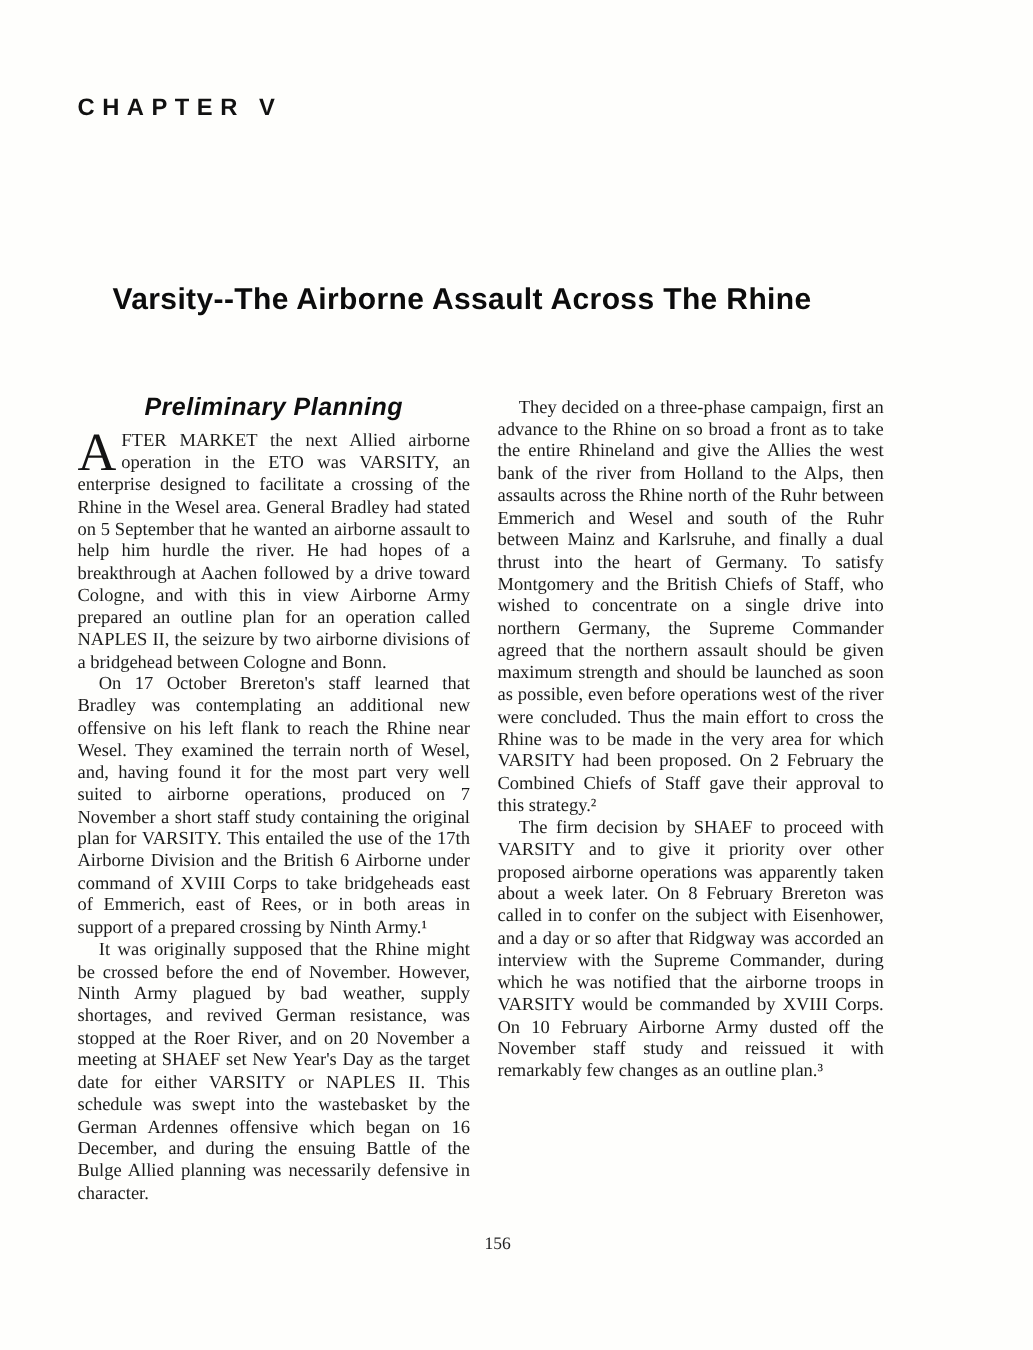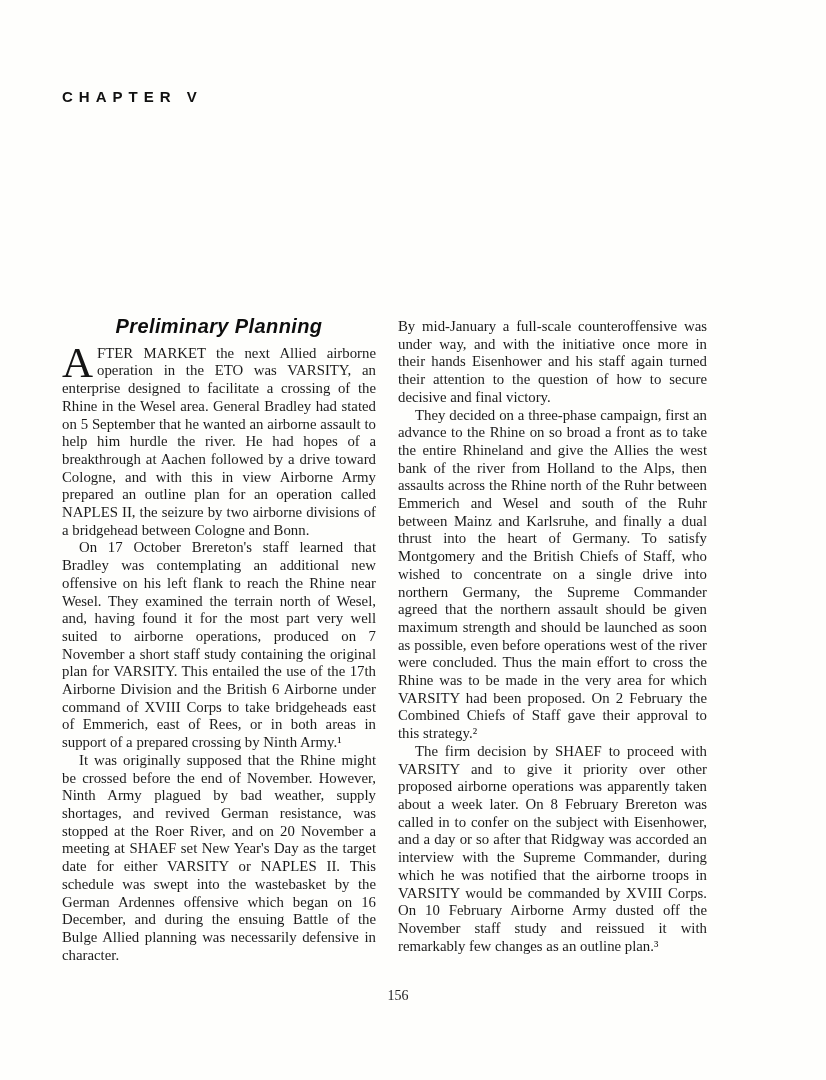--- a/index.html
+++ b/index.html
@@ -12,24 +12,24 @@
     width: 826px;
     height: 1080px;
     background: #fefefc;
     font-family: "Liberation Serif", serif;
     color: #1b1b1b;
     overflow: hidden;
   }
   .chapter {
     position: absolute;
     left: 62px;
-    top: 88px;
+    top: 76px;
     font-family: "Liberation Sans", sans-serif;
     font-weight: bold;
-    font-size: 15px;
+    font-size: 19px;
     letter-spacing: 6px;
     color: #111;
   }
   .title {
     position: absolute;
     left: 90px;
     top: 226px;
     margin: 0;
     font-family: "Liberation Sans", sans-serif;
     font-weight: bold;
@@ -84,35 +84,35 @@
     color: #222;
   }
 </style>
 </head>
 <body>
 
 <div class="page">
 
   <div class="chapter">CHAPTER V</div>
 
+  <h1 class="title">Varsity--The Airborne Assault Across The Rhine</h1>
 
   <div class="columns">
 
     <div class="col left">
       <h2 class="section-heading">Preliminary Planning</h2>
 
       <p class="para"><span class="dropcap">A</span><span>FTER MARKET the next Allied airborne operation in the ETO was VARSITY, an enterprise designed to facilitate a crossing of the Rhine in the Wesel area. General Bradley had stated on 5 September that he wanted an airborne assault to help him hurdle the river. He had hopes of a breakthrough at Aachen followed by a drive toward Cologne, and with this in view Airborne Army prepared an outline plan for an operation called NAPLES II, the seizure by two airborne divisions of a bridgehead between Cologne and Bonn.</span></p>
 
       <p class="para indent">On 17 October Brereton's staff learned that Bradley was contemplating an additional new offensive on his left flank to reach the Rhine near Wesel. They examined the terrain north of Wesel, and, having found it for the most part very well suited to airborne operations, produced on 7 November a short staff study containing the original plan for VARSITY. This entailed the use of the 17th Airborne Division and the British 6 Airborne under command of XVIII Corps to take bridgeheads east of Emmerich, east of Rees, or in both areas in support of a prepared crossing by Ninth Army.¹</p>
 
       <p class="para indent">It was originally supposed that the Rhine might be crossed before the end of November. However, Ninth Army plagued by bad weather, supply shortages, and revived German resistance, was stopped at the Roer River, and on 20 November a meeting at SHAEF set New Year's Day as the target date for either VARSITY or NAPLES II. This schedule was swept into the wastebasket by the German Ardennes offensive which began on 16 December, and during the ensuing Battle of the Bulge Allied planning was necessarily defensive in character.</p>
     </div>
 
     <div class="col right">
-      <p class="para">By mid-January a full-scale counteroffensive was under way, and with the initiative once more in their hands Eisenhower and his staff again turned their attention to the question of how to secure decisive and final victory.</p>
 
       <p class="para indent">They decided on a three-phase campaign, first an advance to the Rhine on so broad a front as to take the entire Rhineland and give the Allies the west bank of the river from Holland to the Alps, then assaults across the Rhine north of the Ruhr between Emmerich and Wesel and south of the Ruhr between Mainz and Karlsruhe, and finally a dual thrust into the heart of Germany. To satisfy Montgomery and the British Chiefs of Staff, who wished to concentrate on a single drive into northern Germany, the Supreme Commander agreed that the northern assault should be given maximum strength and should be launched as soon as possible, even before operations west of the river were concluded. Thus the main effort to cross the Rhine was to be made in the very area for which VARSITY had been proposed. On 2 February the Combined Chiefs of Staff gave their approval to this strategy.²</p>
 
       <p class="para indent">The firm decision by SHAEF to proceed with VARSITY and to give it priority over other proposed airborne operations was apparently taken about a week later. On 8 February Brereton was called in to confer on the subject with Eisenhower, and a day or so after that Ridgway was accorded an interview with the Supreme Commander, during which he was notified that the airborne troops in VARSITY would be commanded by XVIII Corps. On 10 February Airborne Army dusted off the November staff study and reissued it with remarkably few changes as an outline plan.³</p>
 
     </div>
 
   </div>
 
   <div class="page-number">156</div>

